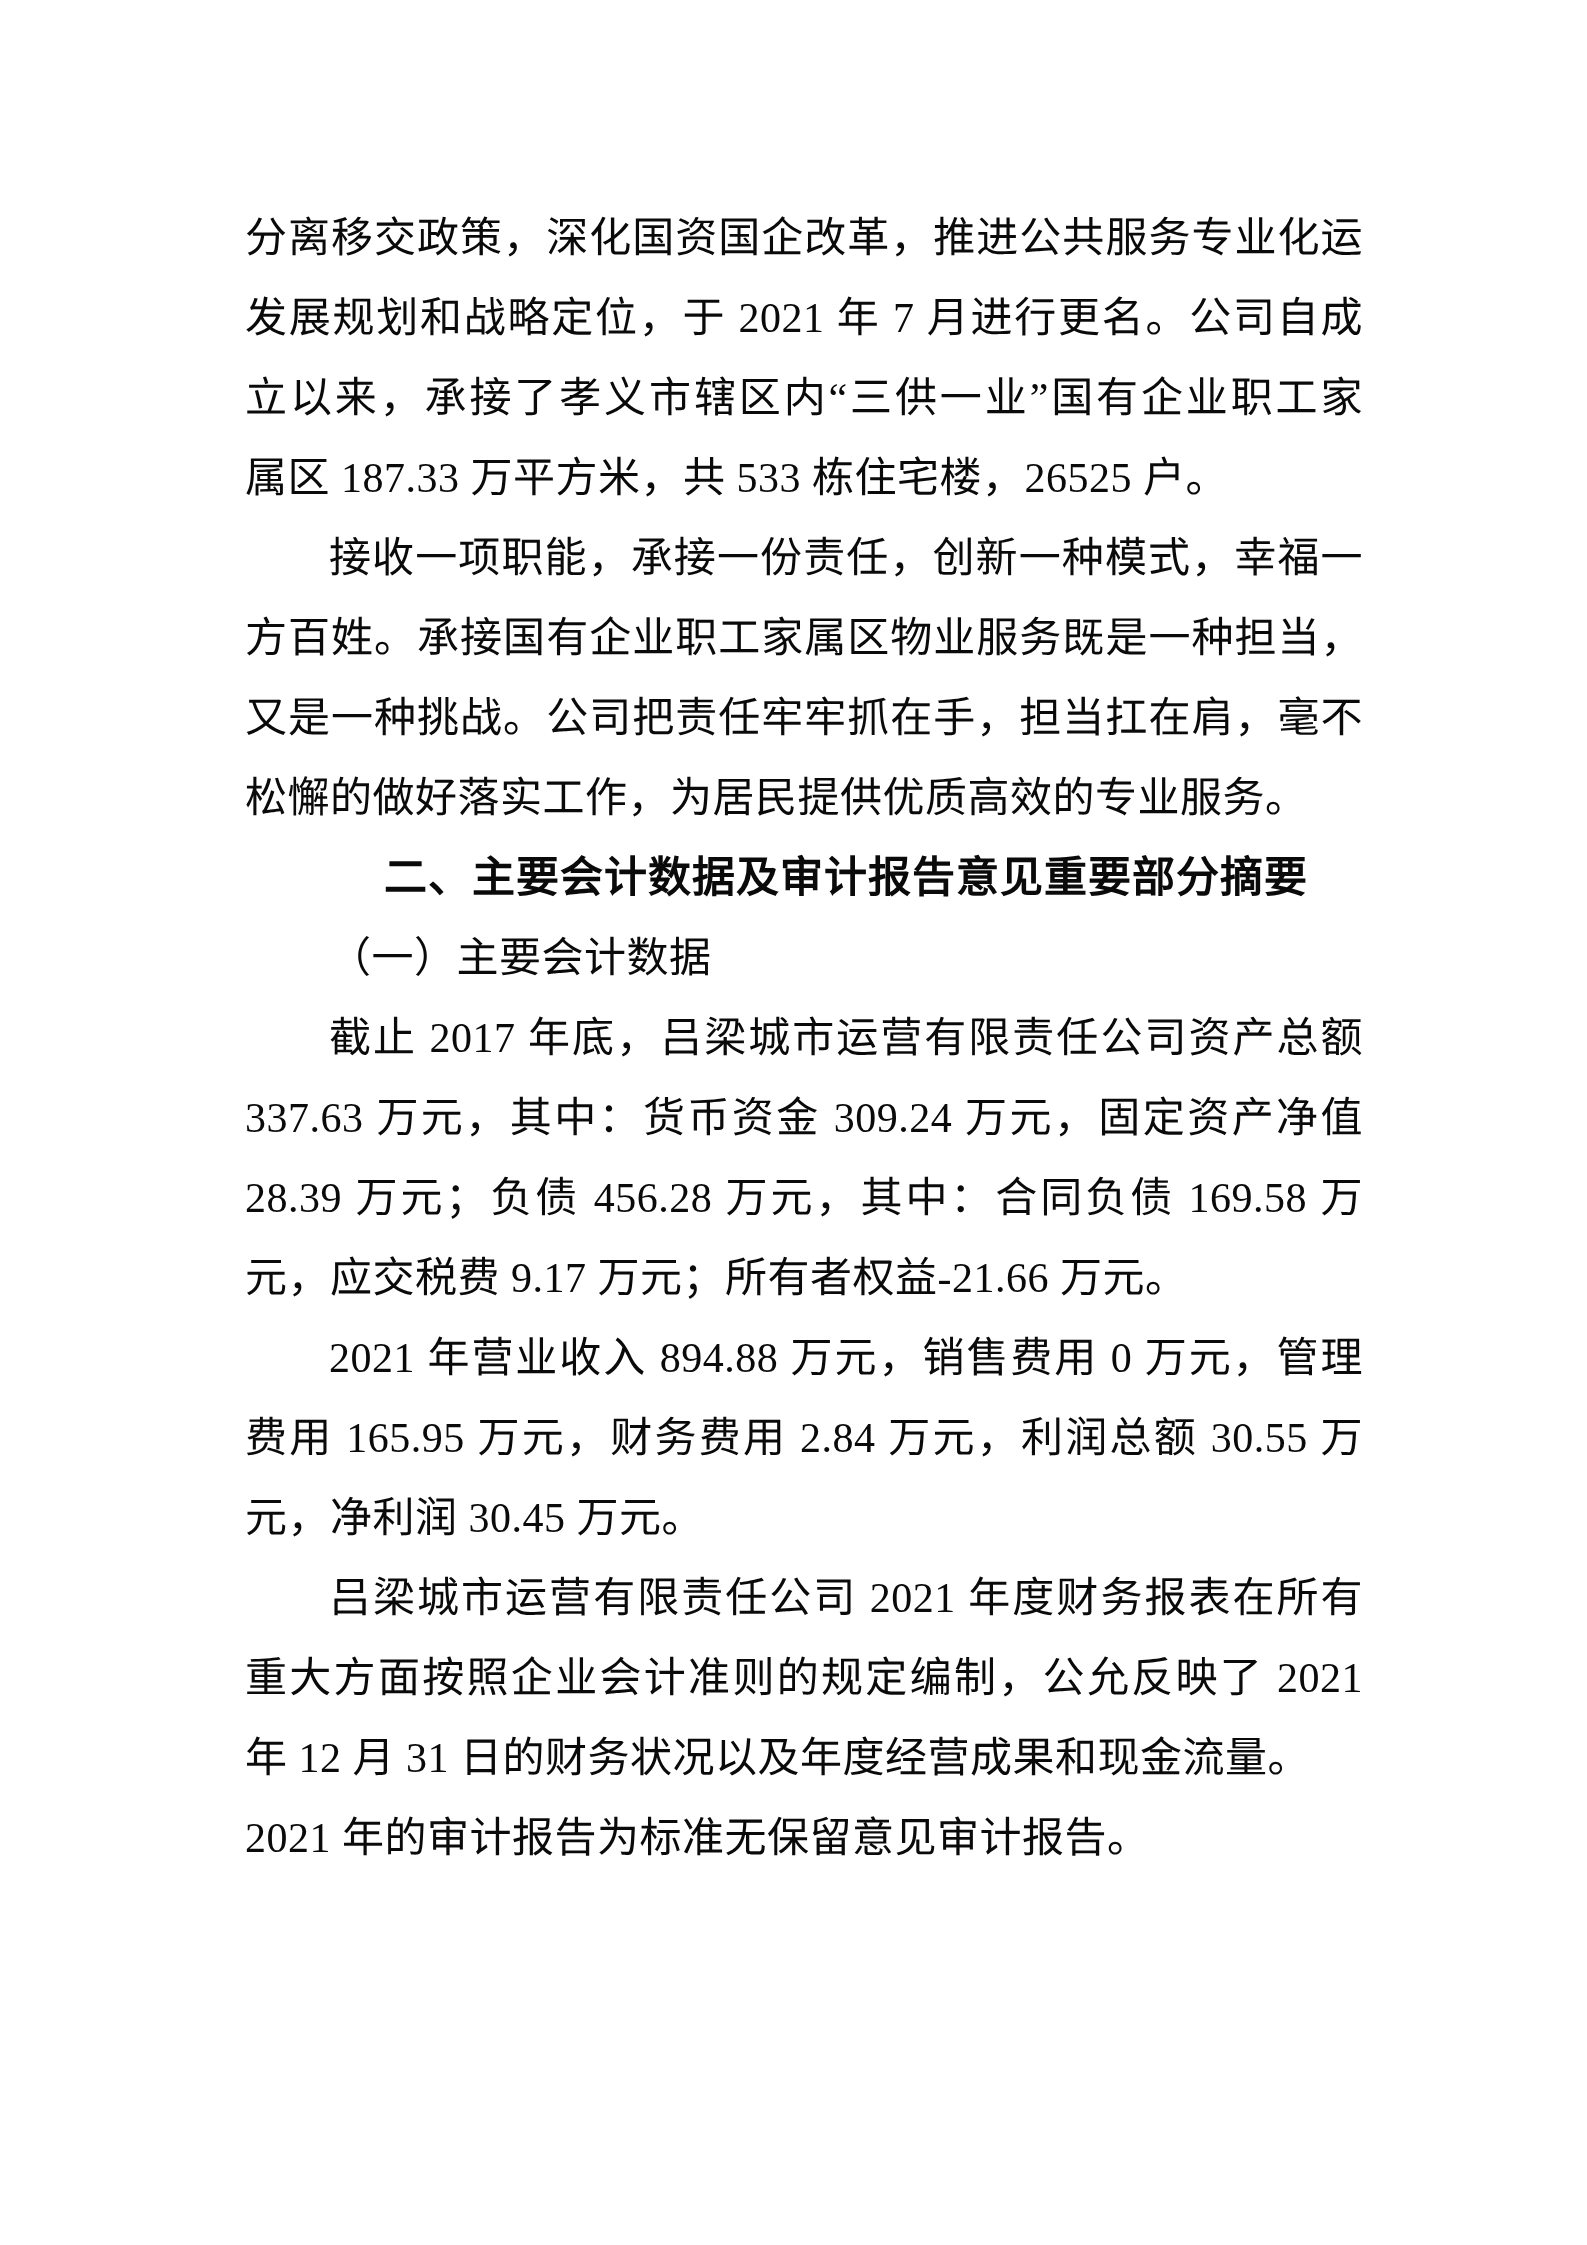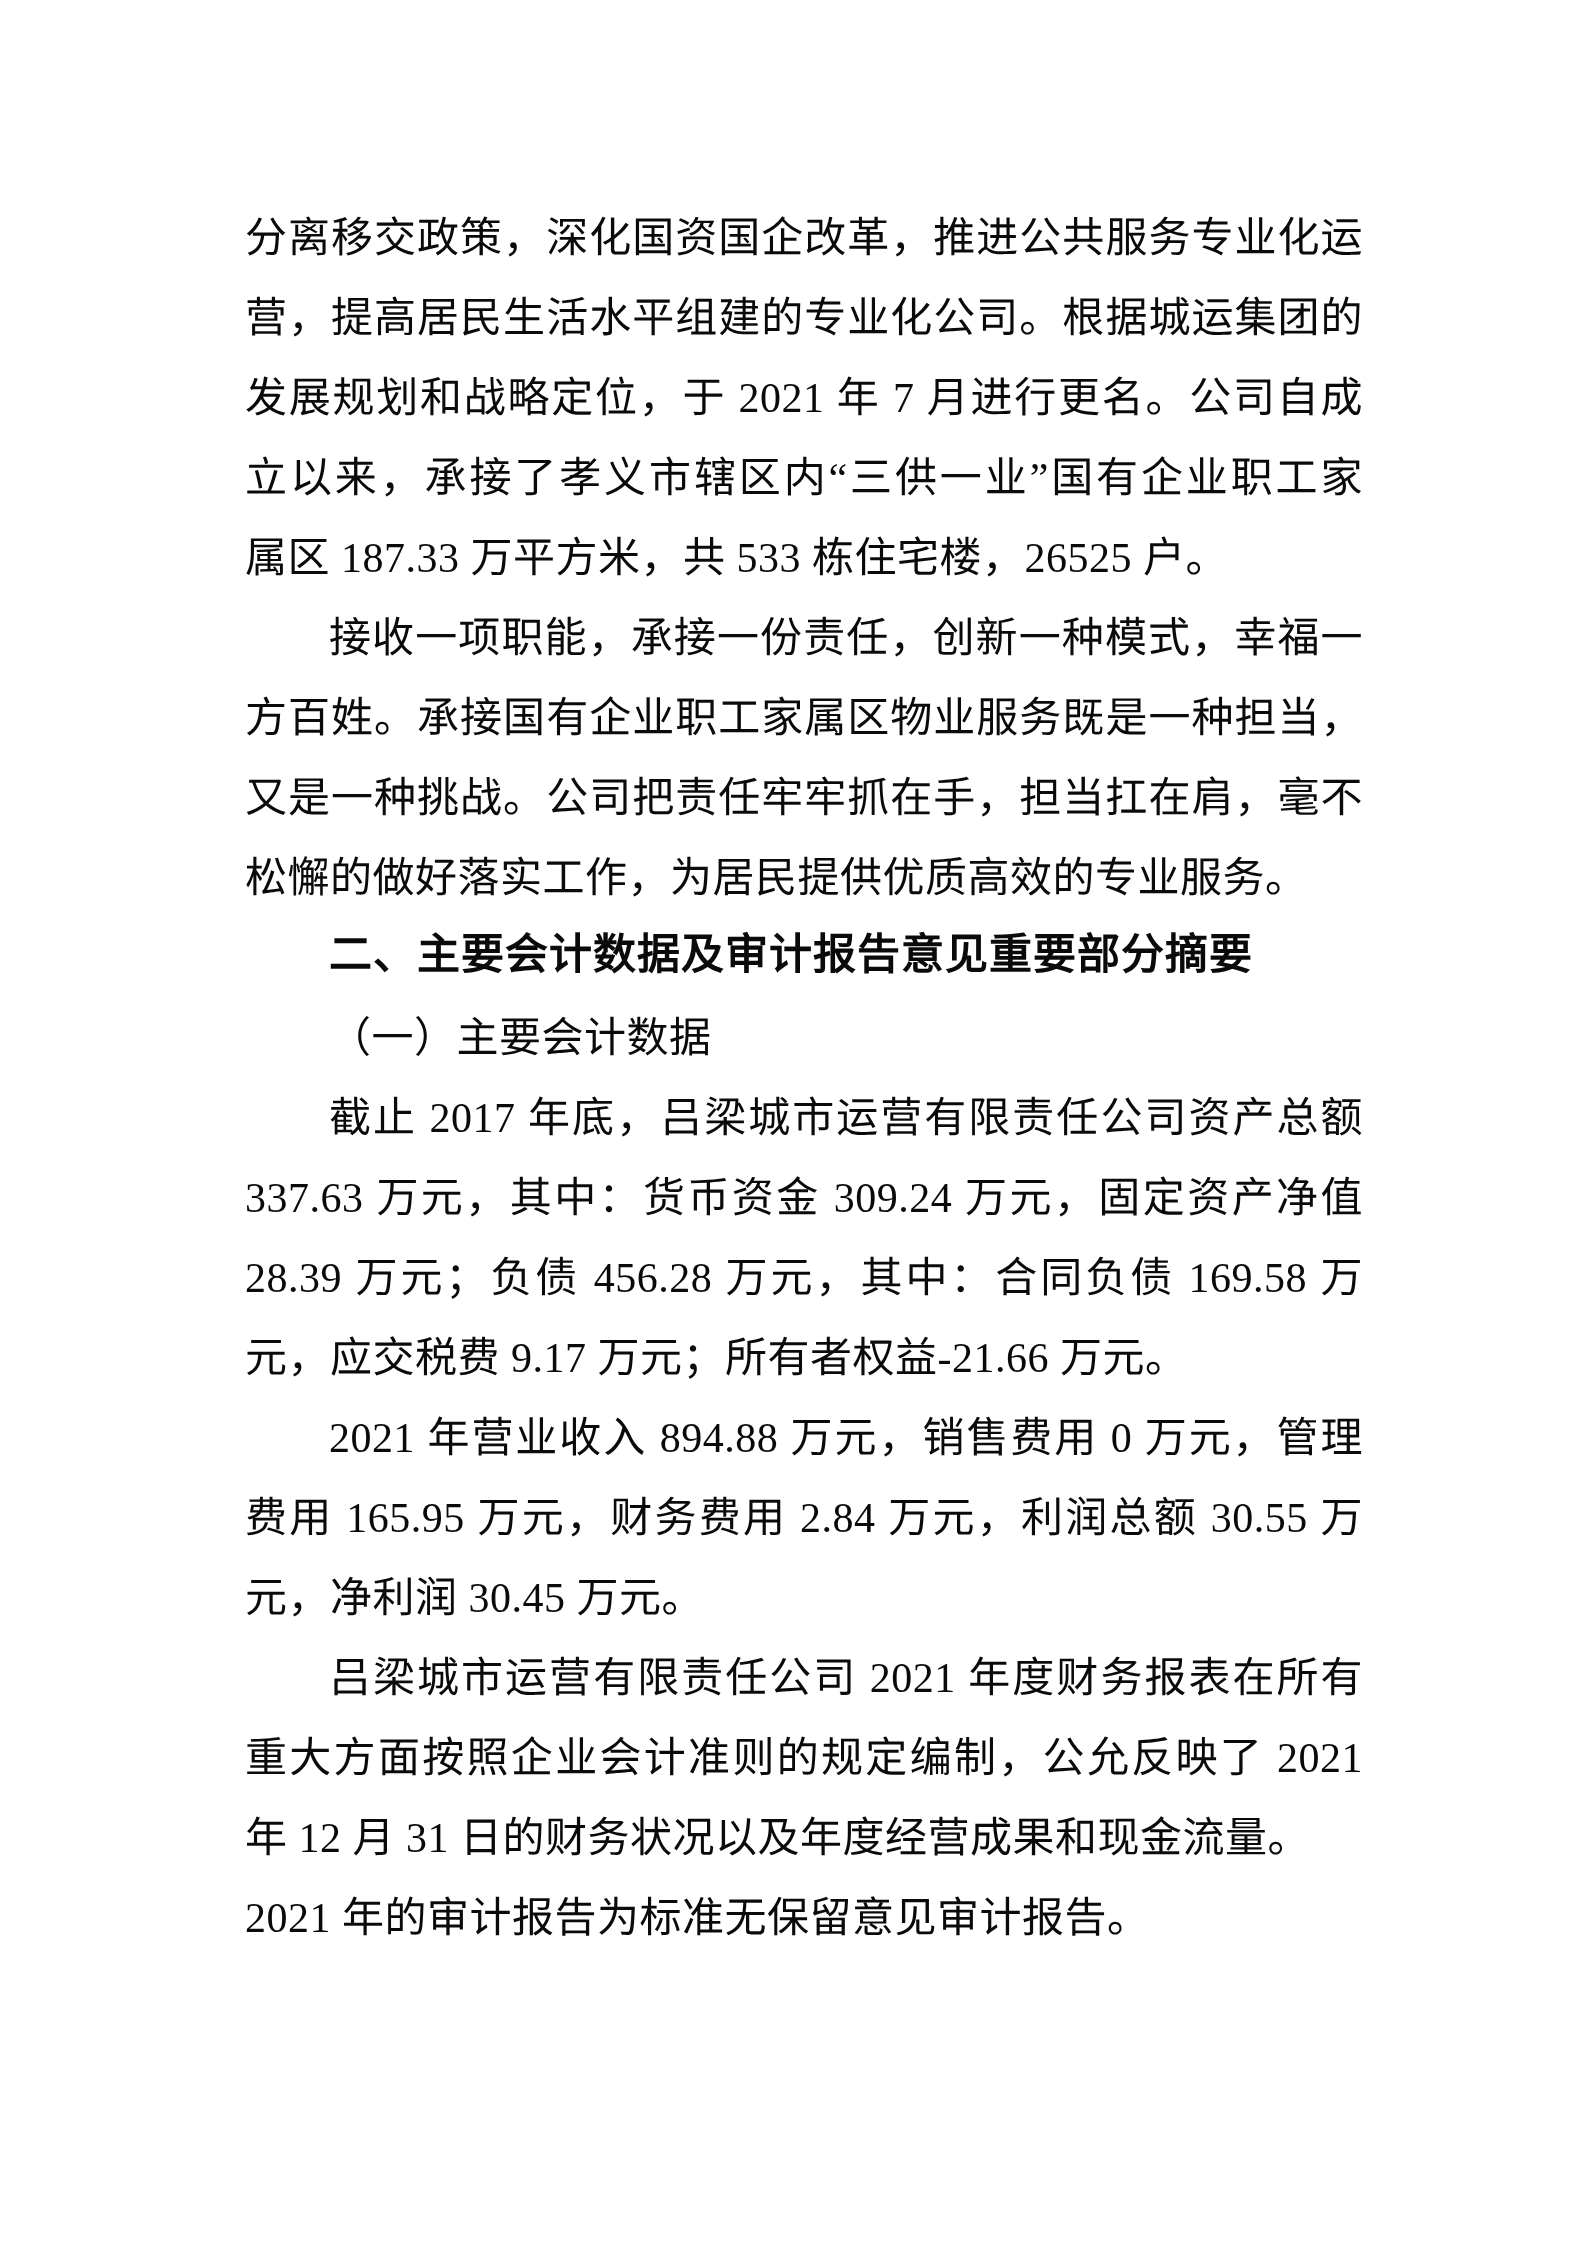--- a/index.html
+++ b/index.html
@@ -33,33 +33,33 @@
   .j {
     text-align: justify;
     text-align-last: justify;
     text-justify: inter-character;
   }
   
   .ind {
     text-indent: 84px;
   }
   .heading {
-    font-family: Liberation Mono, monospace;
+    font-family: Liberation Serif, serif;
     font-weight: 700;
     font-size: 43px;
     letter-spacing: 1px;
+    text-align: center;
   }
 </style>
 </head>
 <body>
 
 <div class="page">
   <div class="content">
     <div class="line j">分离移交政策，深化国资国企改革，推进公共服务专业化运</div>
-    <div class="line j">营，提高居民生活水平组建的专业化公司。根据城运集团的</div>
     <div class="line j">发展规划和战略定位，于 2021 年 7 月进行更名。公司自成</div>
     <div class="line j">立以来，承接了孝义市辖区内“三供一业”国有企业职工家</div>
     <div class="line">属区 187.33 万平方米，共 533 栋住宅楼，26525 户。</div>
     <div class="line j ind">接收一项职能，承接一份责任，创新一种模式，幸福一</div>
     <div class="line j">方百姓。承接国有企业职工家属区物业服务既是一种担当，</div>
     <div class="line j">又是一种挑战。公司把责任牢牢抓在手，担当扛在肩，毫不</div>
     <div class="line">松懈的做好落实工作，为居民提供优质高效的专业服务。</div>
     <div class="line heading ind">二、主要会计数据及审计报告意见重要部分摘要</div>
     <div class="line ind">（一）主要会计数据</div>
     <div class="line j ind">截止 2017 年底，吕梁城市运营有限责任公司资产总额</div>

